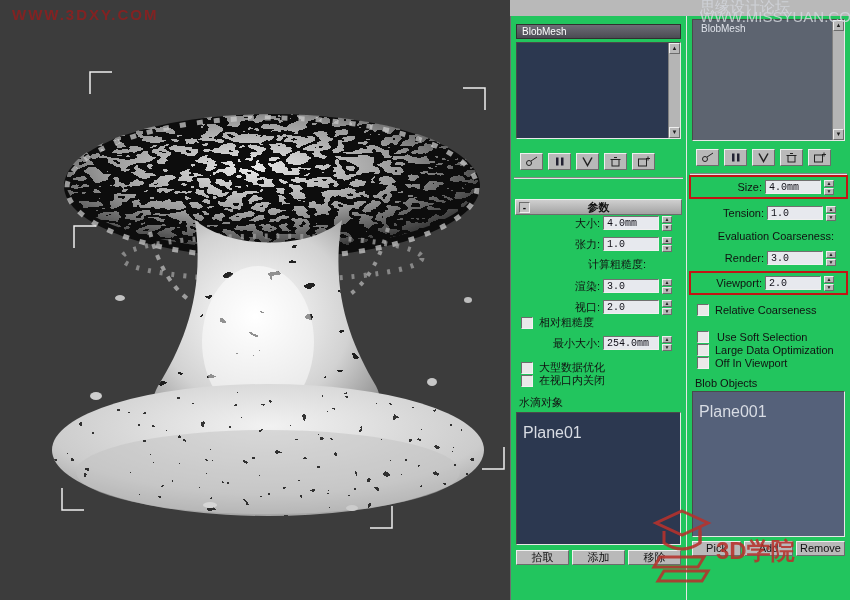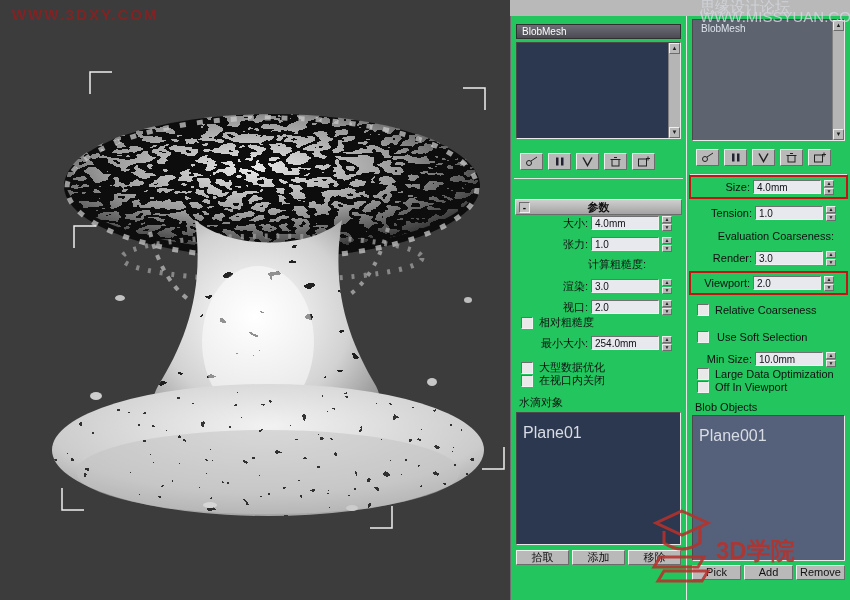--- a/index.html
+++ b/index.html
@@ -39,22 +39,22 @@
   .divider { margin:7px 3px 0; border-top:1px solid #868686; border-bottom:1px solid #e4e4e4; }
 
   .rollout { position:relative; height:16px; margin:20px 4px 0; background:linear-gradient(#cfcfcf,#a3a3a3);
              border:1px solid; border-color:#efefef #6c6c6c #6c6c6c #efefef;
              text-align:center; font-weight:bold; font-size:11px; line-height:15px; }
   .collapse-box { position:absolute; left:3px; top:2px; width:11px; height:11px; background:#c3c3c3;
                   font-size:10px; line-height:9px; text-align:center; }
 
   .row { display:flex; align-items:center; justify-content:flex-end; padding-right:14px; gap:3px; height:16px; }
   .row label { font-size:11px; white-space:nowrap; }
-  .field { width:68px; height:14px; background:#e7e9ee; border:1px solid; border-color:#707070 #f0f0f0 #f0f0f0 #707070;
-           font-size:10px; padding:0 3px; display:flex; align-items:center; color:#101018; }
+  .field { width:56px; height:14px; background:#e7e9ee; border:1px solid; border-color:#707070 #f0f0f0 #f0f0f0 #707070;
+           font-size:10px; padding:0 3px; display:flex; align-items:center; color:#101018;font-family:Liberation Mono, monospace; }
   .spinner { width:10px; height:15px; display:flex; flex-direction:column; gap:1px; }
   .spin-btn { flex:1; font-size:5px; line-height:5px; text-align:center; color:#222; overflow:hidden; }
 
   .sec-label { font-size:11px; }
   .sec-label.right-cn { text-align:right; padding-right:40px; margin-top:5px; }
   .sec-label.right-en { text-align:right; padding-right:16px; margin-top:9px; }
   .sec-label.left { padding-left:8px; margin-top:8px; }
 
   .cb-row { display:flex; align-items:center; gap:6px; margin-left:10px; height:13px; }
   .checkbox { width:12px; height:12px; background:#e9e9e9; border:1px solid; border-color:#6c6c6c #f2f2f2 #f2f2f2 #6c6c6c; }
@@ -374,28 +374,20 @@
   <div class="cb-row mt8">
     <div class="checkbox"></div>
     <label>Relative Coarseness</label>
   </div>
 
   <div class="cb-row mt14">
     <div class="checkbox"></div>
     <label>Use Soft Selection</label>
   </div>
 
-  <div class="row mt8">
-    <label>Min Size:</label>
-    <div class="field">10.0mm</div>
-    <div class="spinner">
-      <div class="spin-btn bevel-up">▲</div>
-      <div class="spin-btn bevel-up">▼</div>
-    </div>
-  </div>
 
   <div class="cb-row mt12">
     <div class="checkbox"></div>
     <label>Large Data Optimization</label>
   </div>
 
   <div class="cb-row mt12">
     <div class="checkbox"></div>
     <label>Off In Viewport</label>
   </div>

